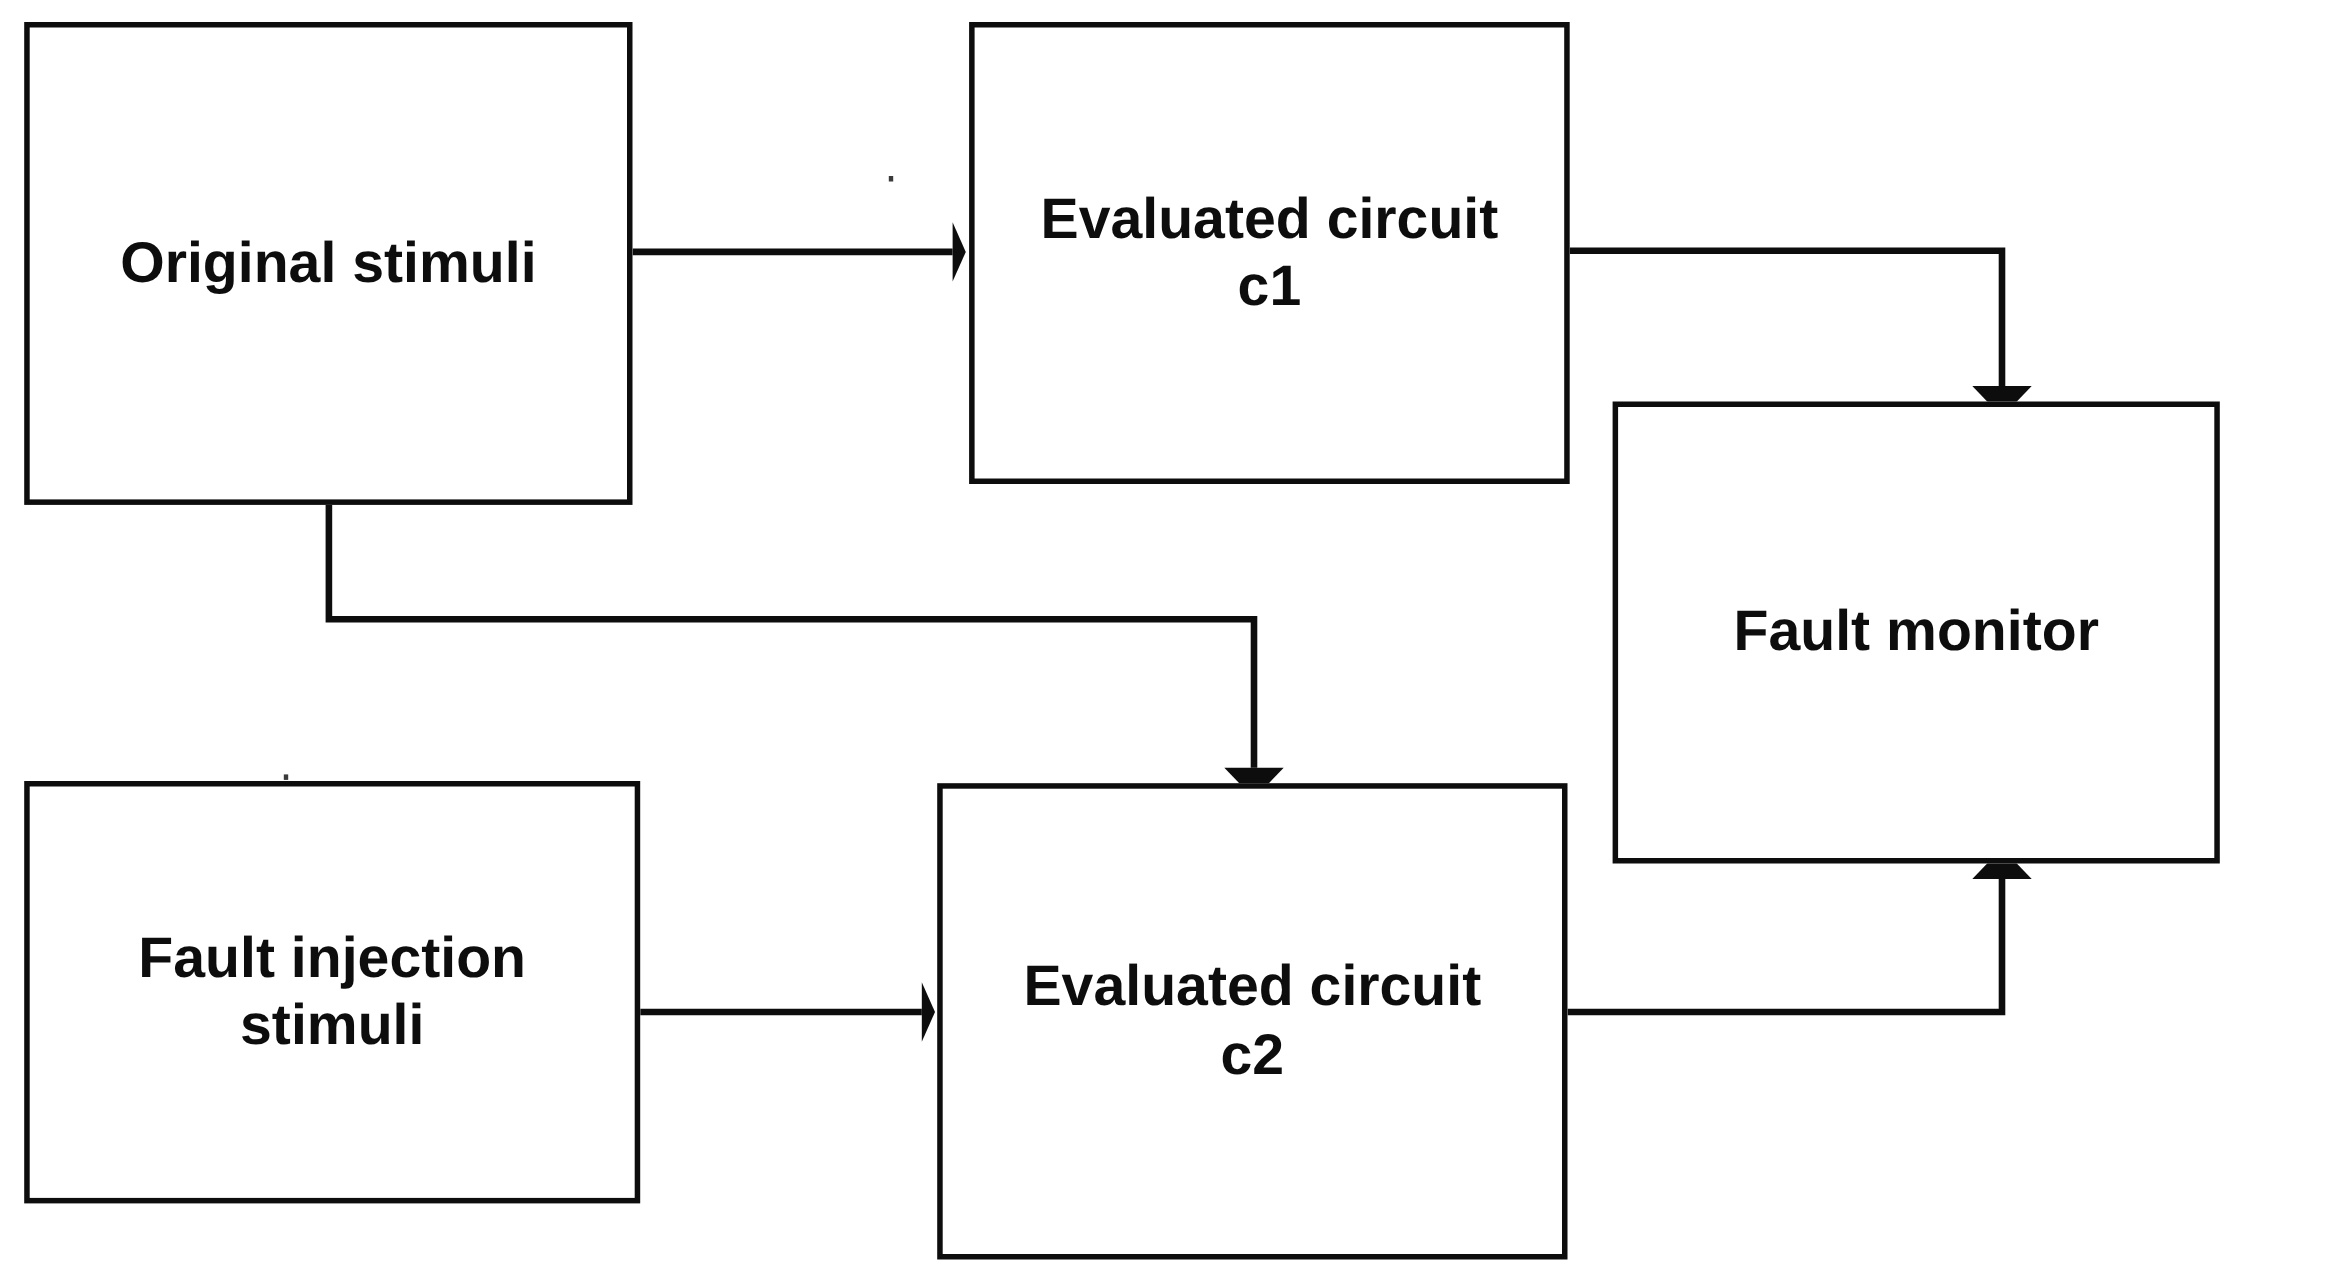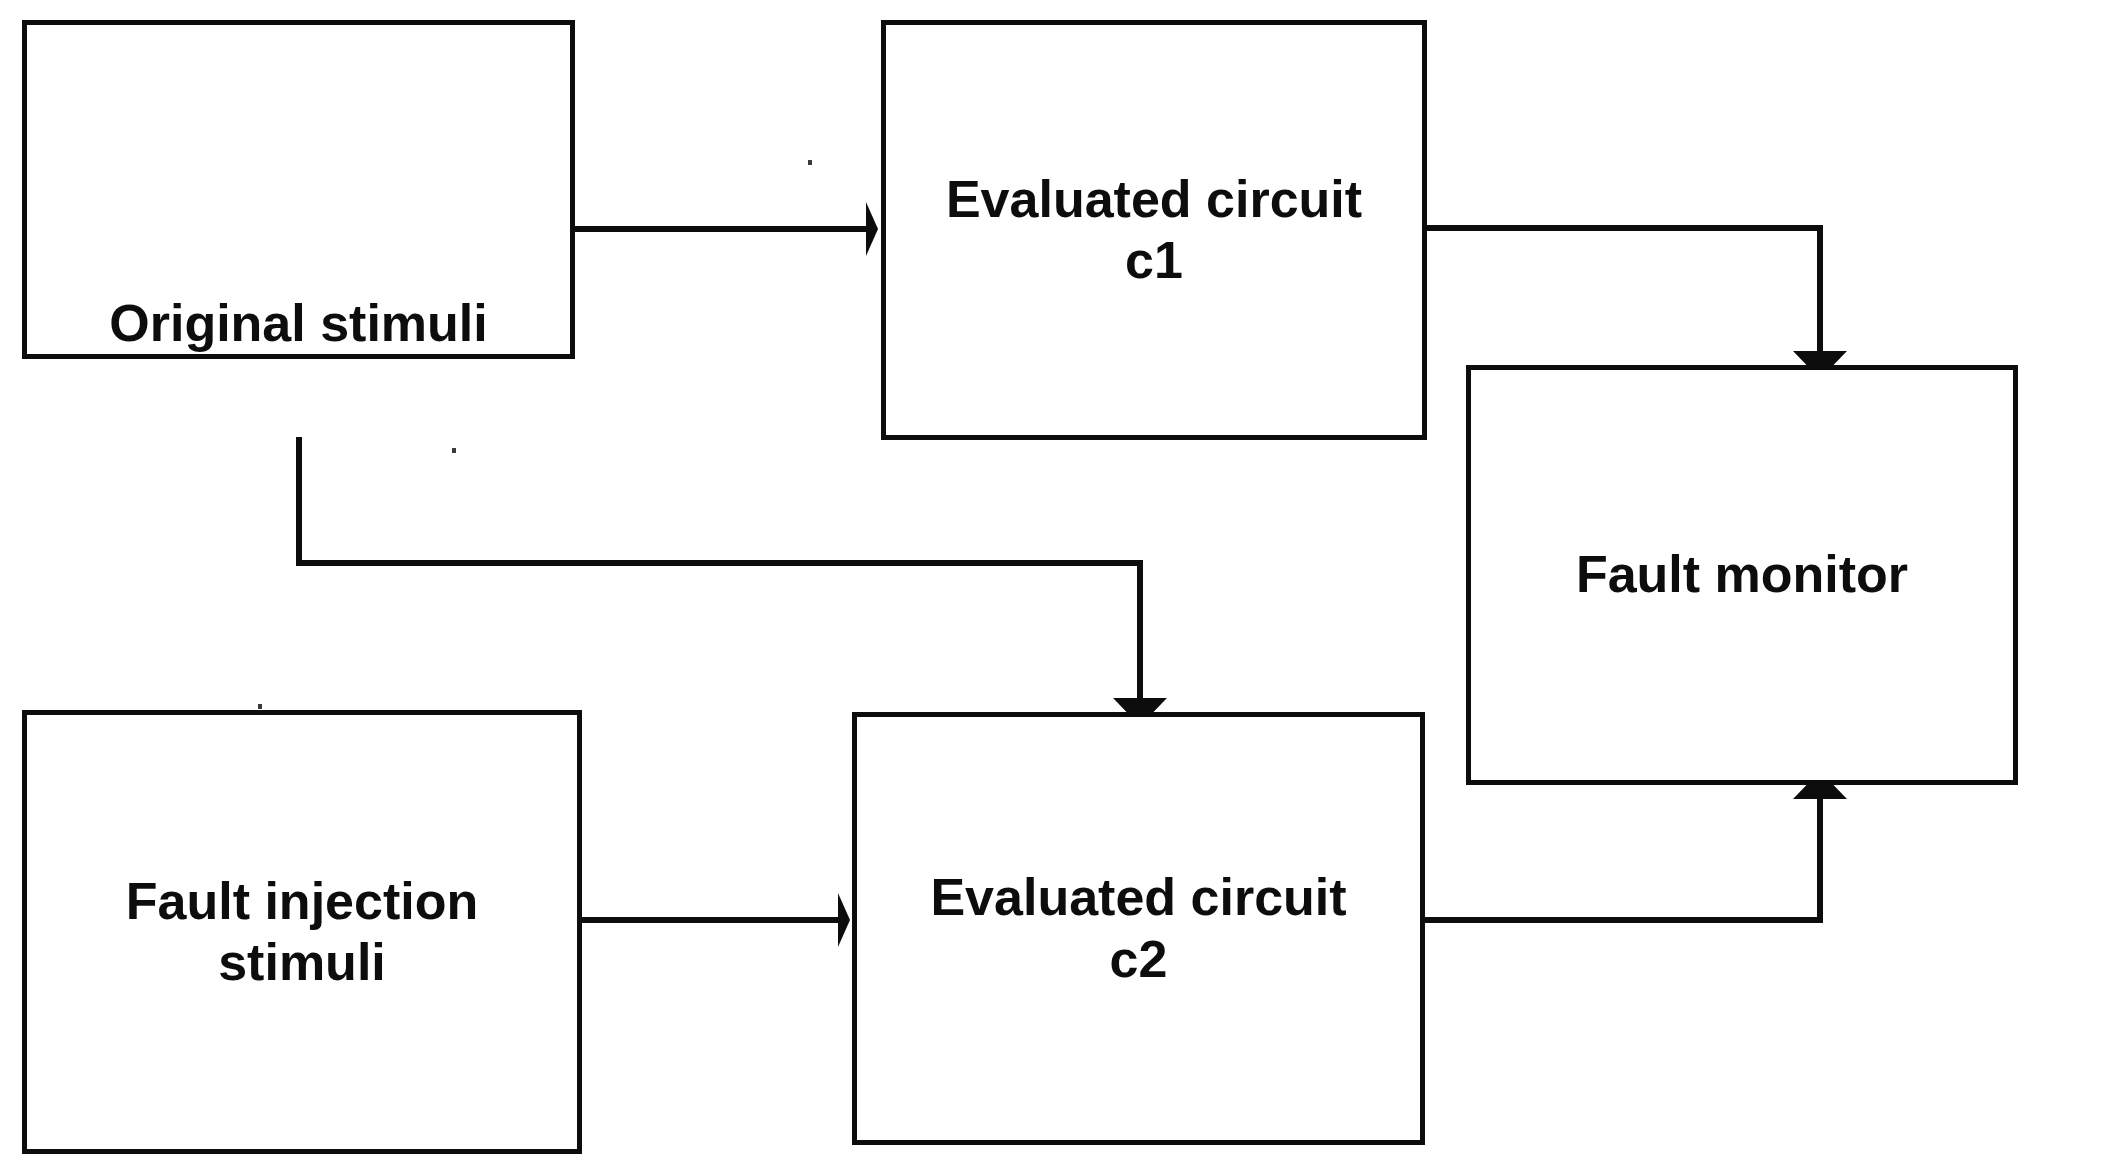--- a/index.html
+++ b/index.html
@@ -91,34 +91,34 @@
       <path class="edge-path" d="M 1425 920 L 1820 920 L 1820 799"></path>
       <polygon class="edge-head" points="1793,799 1820,771 1847,799"></polygon>
     </g>
   </svg>
 
   <div class="speck" style="left:808px; top:160px;"></div>
   <div class="speck" style="left:452px; top:448px;"></div>
   <div class="speck" style="left:1143px; top:728px;"></div>
   <div class="speck" style="left:258px; top:704px;"></div>
 
-  <div class="node" style="left:22px; top:20px; width:553px; height:339px;align-items:flex-end;">
+  <div class="node" style="left:22px; top:20px; width:553px; height:439px;">
     <span class="node-label">Original stimuli</span>
   </div>
 
   <div class="node" style="left:881px; top:20px; width:546px; height:420px;">
     <span class="node-label">Evaluated circuit
 c1</span>
   </div>
 
   <div class="node" style="left:1466px; top:365px; width:552px; height:420px;">
     <span class="node-label">Fault monitor</span>
   </div>
 
-  <div class="node" style="left:22px; top:710px; width:560px; height:444px;">
+  <div class="node" style="left:22px; top:710px; width:560px; height:384px;">
     <span class="node-label">Fault injection
 stimuli</span>
   </div>
 
   <div class="node" style="left:852px; top:712px; width:573px; height:433px;">
     <span class="node-label">Evaluated circuit
 c2</span>
   </div>
 
 </div>

